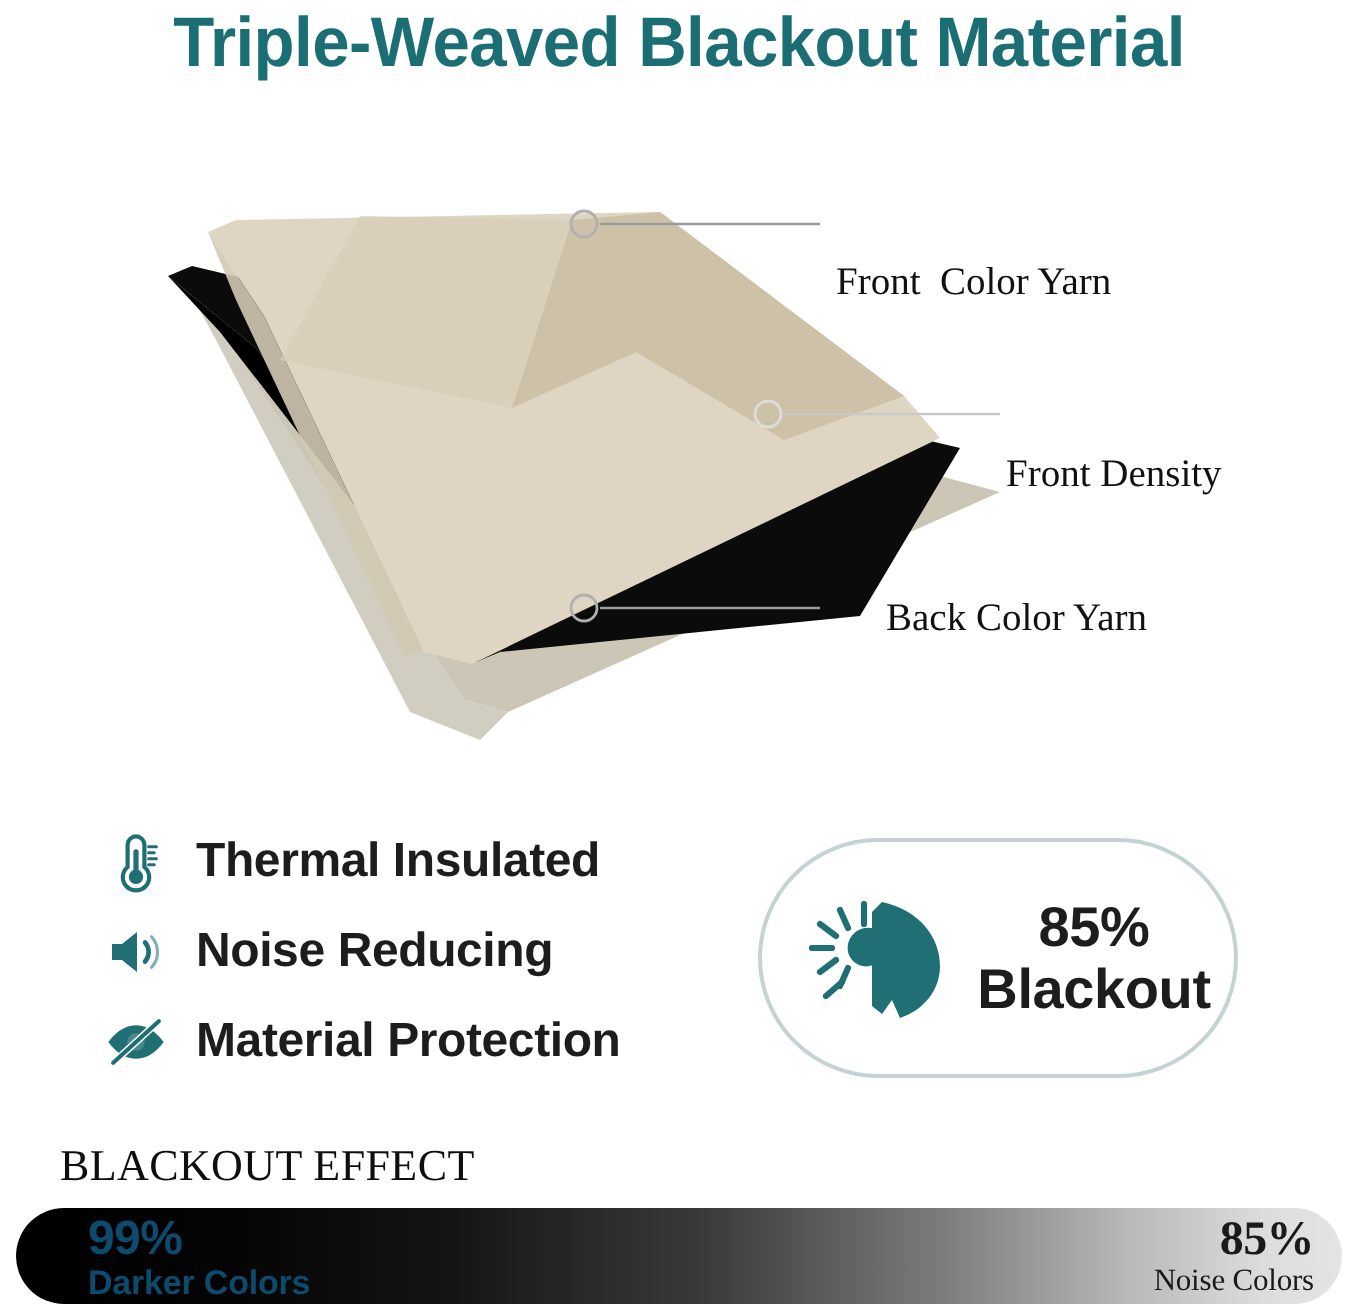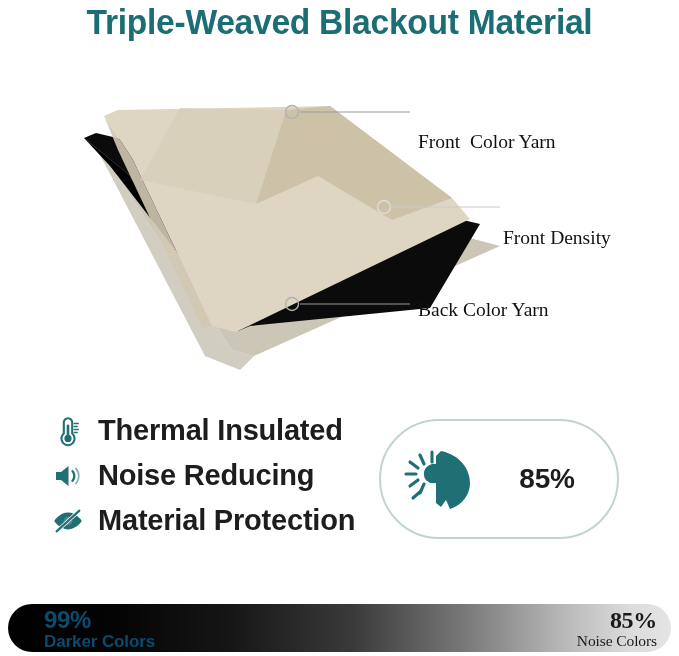--- a/index.html
+++ b/index.html
@@ -33,39 +33,39 @@
   .callout-text{
     position:absolute;
     font-family:"Liberation Serif", serif;
     font-size:19.5px;
     color:#13110f;
     line-height:1.18;
     white-space:pre;
   }
   .c-front{left:418px;top:106px;margin-top:24px;}
   .c-high{left:503px;top:180px;}
-  .c-back{left:418px;top:298px;}
+  .c-back{left:443px;top:298px;}
 
   
   .features{position:absolute;left:48px;top:408px;width:320px;}
   .feature{
     display:flex;align-items:center;
     height:45px;
   }
   .feat-icon{
     width:40px;height:38px;
     display:flex;align-items:center;justify-content:center;
     flex:0 0 40px;
   }
   .feat-icon svg{display:block;}
   .feat-label{
     margin-left:10px;
     font-family:"Liberation Sans", sans-serif;
     font-weight:bold;
-    font-size:29px;
+    font-size:24px;
     color:#1d1d1d;
     letter-spacing:-0.2px;
     white-space:nowrap;
   }
 
   
   .badge{
     position:absolute;
     left:379px;top:419px;
     width:240px;height:120px;
@@ -232,23 +232,25 @@
           <line x1="13" y1="55" x2="21" y2="48"></line>
         </g>
         <path d="M24 31 a10 10 0 0 1 18.5 -5.4 L33 36 Z" fill="#1f6f74"></path>
         <circle cx="33" cy="31" r="9.2" fill="#1f6f74"></circle>
         <path d="M41 8 C60 12 70 26 70 40 C70 52 62 62 50 66 L46 57 L41 64 Z" fill="#1f6f74"></path>
         <path d="M41 8 L41 64 L36 60 L36 13 Z" fill="#1f6f74"></path>
       </svg>
     </span>
     <span class="badge-text">
       <span class="pct">85%</span>
+      <span class="word">Blackout</span>
     </span>
   </div>
 
+  <div class="be-heading">BLACKOUT EFFECT</div>
 
   <div class="be-bar"></div>
 
   <div class="be-left">
     <span class="big">99%</span>
     <span class="small">Darker Colors</span>
   </div>
 
   <div class="be-right">
     <span class="big">85%</span>

